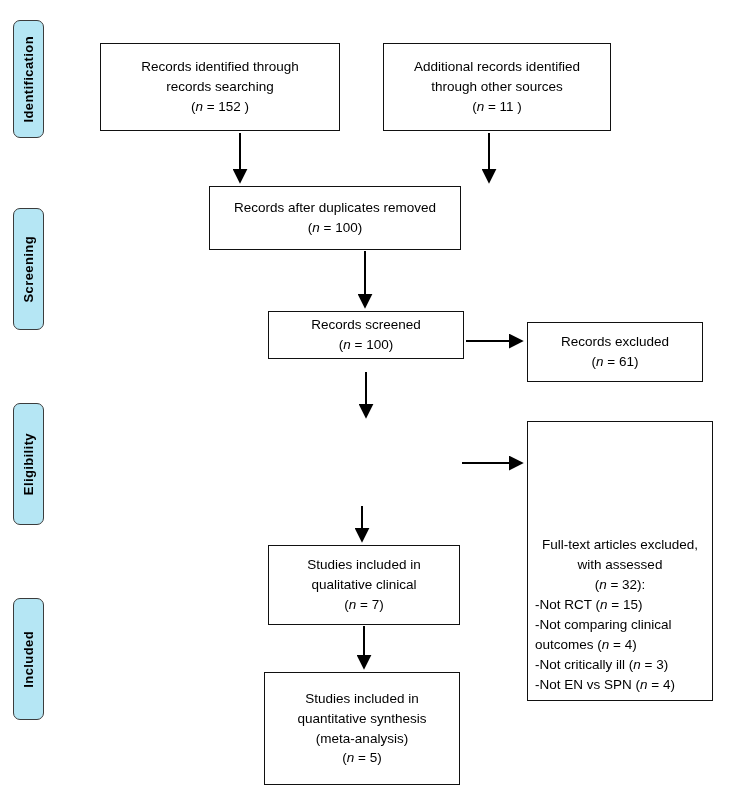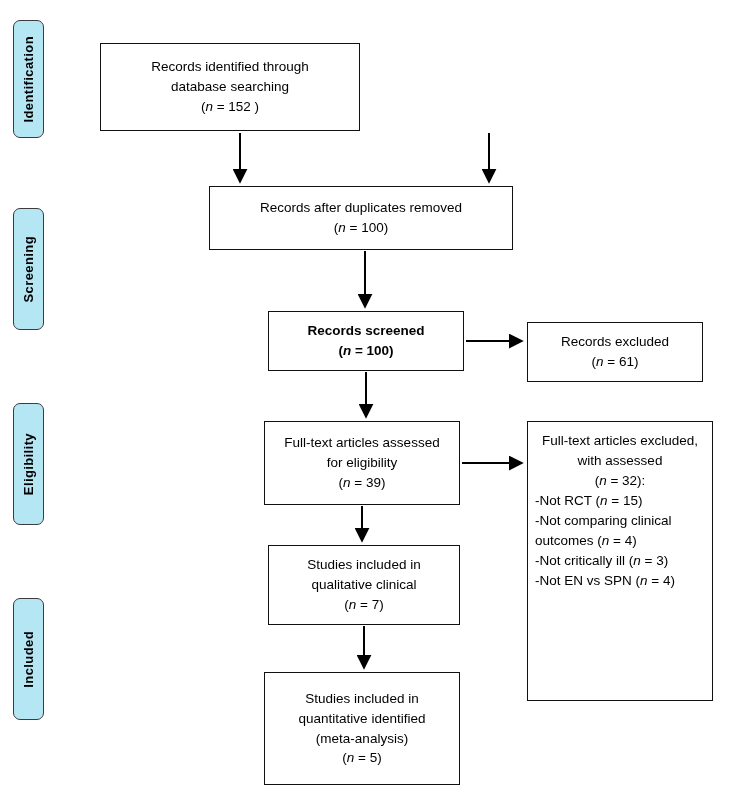--- a/index.html
+++ b/index.html
@@ -37,21 +37,21 @@
     position:absolute;
     background:#ffffff;
     border:1.6px solid #111;
     display:flex; flex-direction:column;
     align-items:center; justify-content:center;
     text-align:center;
     font-size:13.5px;
     line-height:1.48;
     padding:5px 7px;
   }
-  .box.top { justify-content:flex-start; padding-top:9px; }
+  .box.top { justify-content:flex-end; padding-top:9px; }
   .box .line { width:auto; }
   .box .line.left { align-self:flex-start; text-align:left; }
   .box i { font-style:italic; }
 </style>
 </head>
 <body>
 
 <div class="canvas">
 
   <svg class="arrows" viewBox="0 0 753 797" xmlns="http://www.w3.org/2000/svg">
@@ -76,65 +76,65 @@
   <div class="stage" style="top: 208px; height: 122px; background: rgb(181, 230, 244);">
     <span class="stage-text">Screening</span>
   </div>
   <div class="stage" style="top: 403px; height: 122px; background: rgb(181, 230, 244);">
     <span class="stage-text">Eligibility</span>
   </div>
   <div class="stage" style="top: 598px; height: 122px; background: rgb(181, 230, 244);">
     <span class="stage-text">Included</span>
   </div>
 
-  <div class="box" style="left:100px; top:43px; width:260px; height:88px;">
+  <div class="box" style="left:100px; top:43px; width:240px; height:88px;">
       <div class="line">Records identified through</div>
-      <div class="line">database searching</div>
+      <div class="line">records searching</div>
       <div class="line">(<i>n</i> = 152 )</div>
     </div>
 
+  <div class="box" style="left:383px; top:43px; width:228px; height:88px;">
+      <div class="line">Additional records identified</div>
+      <div class="line">through other sources</div>
+      <div class="line">(<i>n</i> = 11 )</div>
+    </div>
 
-  <div class="box" style="left:209px; top:186px; width:304px; height:64px;align-items:center;">
+  <div class="box" style="left:209px; top:186px; width:252px; height:64px;align-items:center;">
       <div class="line">Records after duplicates removed</div>
       <div class="line">(<i>n</i> = 100)</div>
     </div>
 
-  <div class="box" style="left:268px; top:311px; width:196px; height:60px;font-weight:bold;">
+  <div class="box" style="left:268px; top:311px; width:196px; height:48px;">
       <div class="line">Records screened</div>
       <div class="line">(<i>n</i> = 100)</div>
     </div>
 
   <div class="box" style="left:527px; top:311px; width:176px; height:60px;margin-top:11px;">
       <div class="line">Records excluded</div>
       <div class="line">(<i>n</i> = 61)</div>
     </div>
 
-  <div class="box" style="left:264px; top:421px; width:196px; height:84px;">
-      <div class="line">Full-text articles assessed</div>
-      <div class="line">for eligibility</div>
-      <div class="line">(<i>n</i> = 39)</div>
-    </div>
 
   <div class="box top" style="left:527px; top:421px; width:186px; height:280px;">
       <div class="line">Full-text articles excluded,</div>
       <div class="line">with assessed</div>
       <div class="line">(<i>n</i> = 32):</div>
       <div class="line left">-Not RCT (<i>n</i> = 15)</div>
       <div class="line left">-Not comparing clinical</div>
       <div class="line left">outcomes (<i>n</i> = 4)</div>
       <div class="line left">-Not critically ill (<i>n</i> = 3)</div>
       <div class="line left">-Not EN vs SPN (<i>n</i> = 4)</div>
     </div>
 
   <div class="box" style="left:268px; top:545px; width:192px; height:80px;">
       <div class="line">Studies included in</div>
       <div class="line">qualitative clinical</div>
       <div class="line">(<i>n</i> = 7)</div>
     </div>
 
   <div class="box" style="left:264px; top:672px; width:196px; height:113px;">
       <div class="line">Studies included in</div>
-      <div class="line">quantitative identified</div>
+      <div class="line">quantitative synthesis</div>
       <div class="line">(meta-analysis)</div>
       <div class="line">(<i>n</i> = 5)</div>
     </div>
 
 </div>
 
 </body></html>

